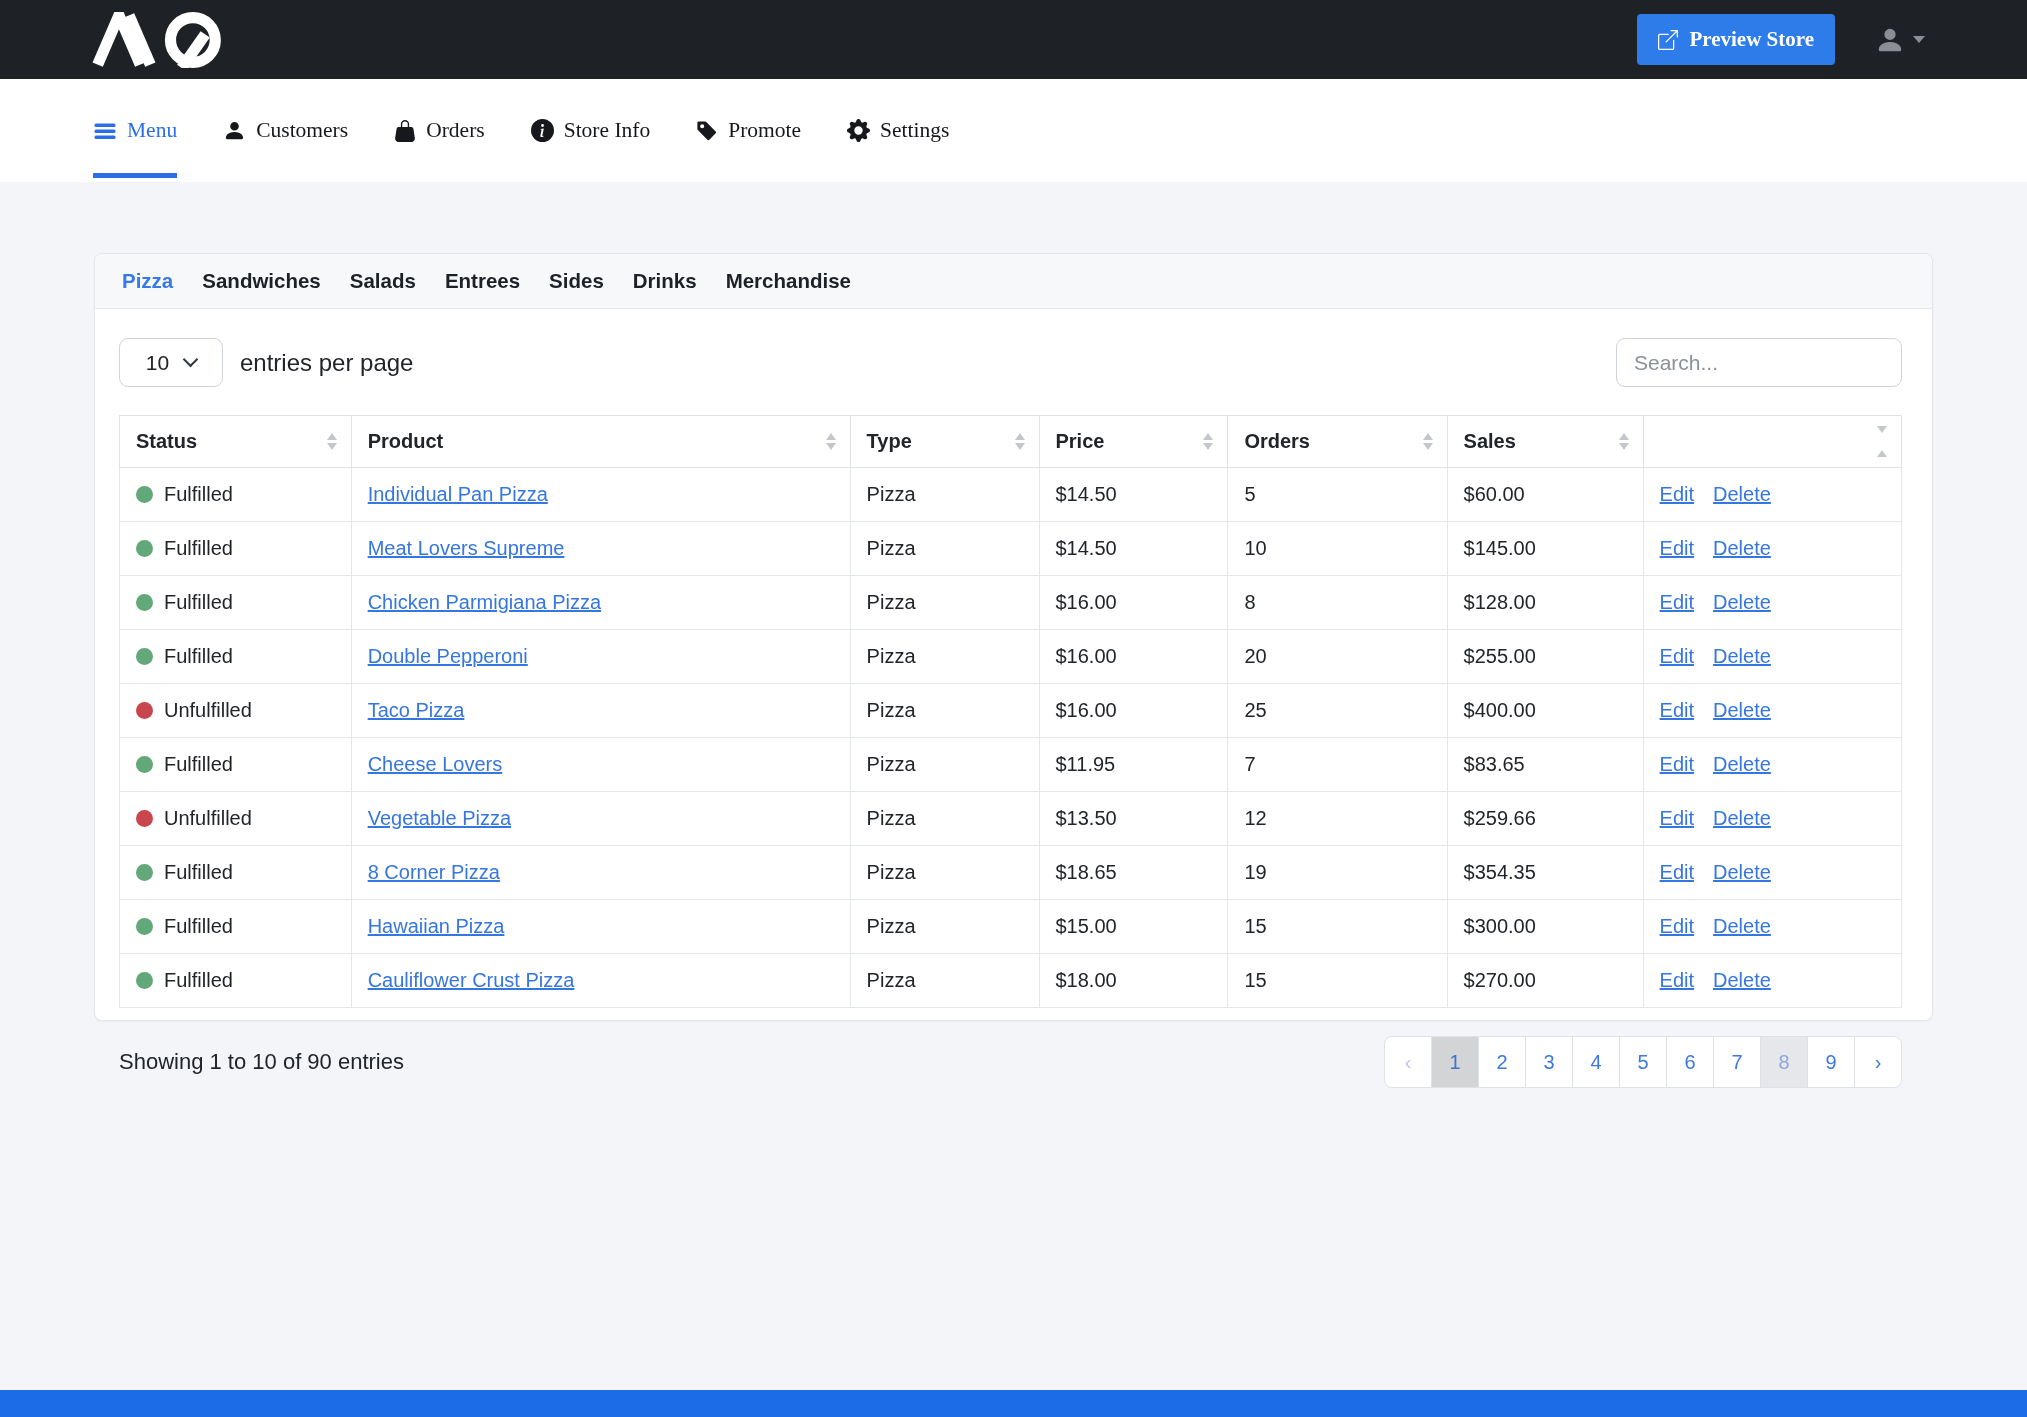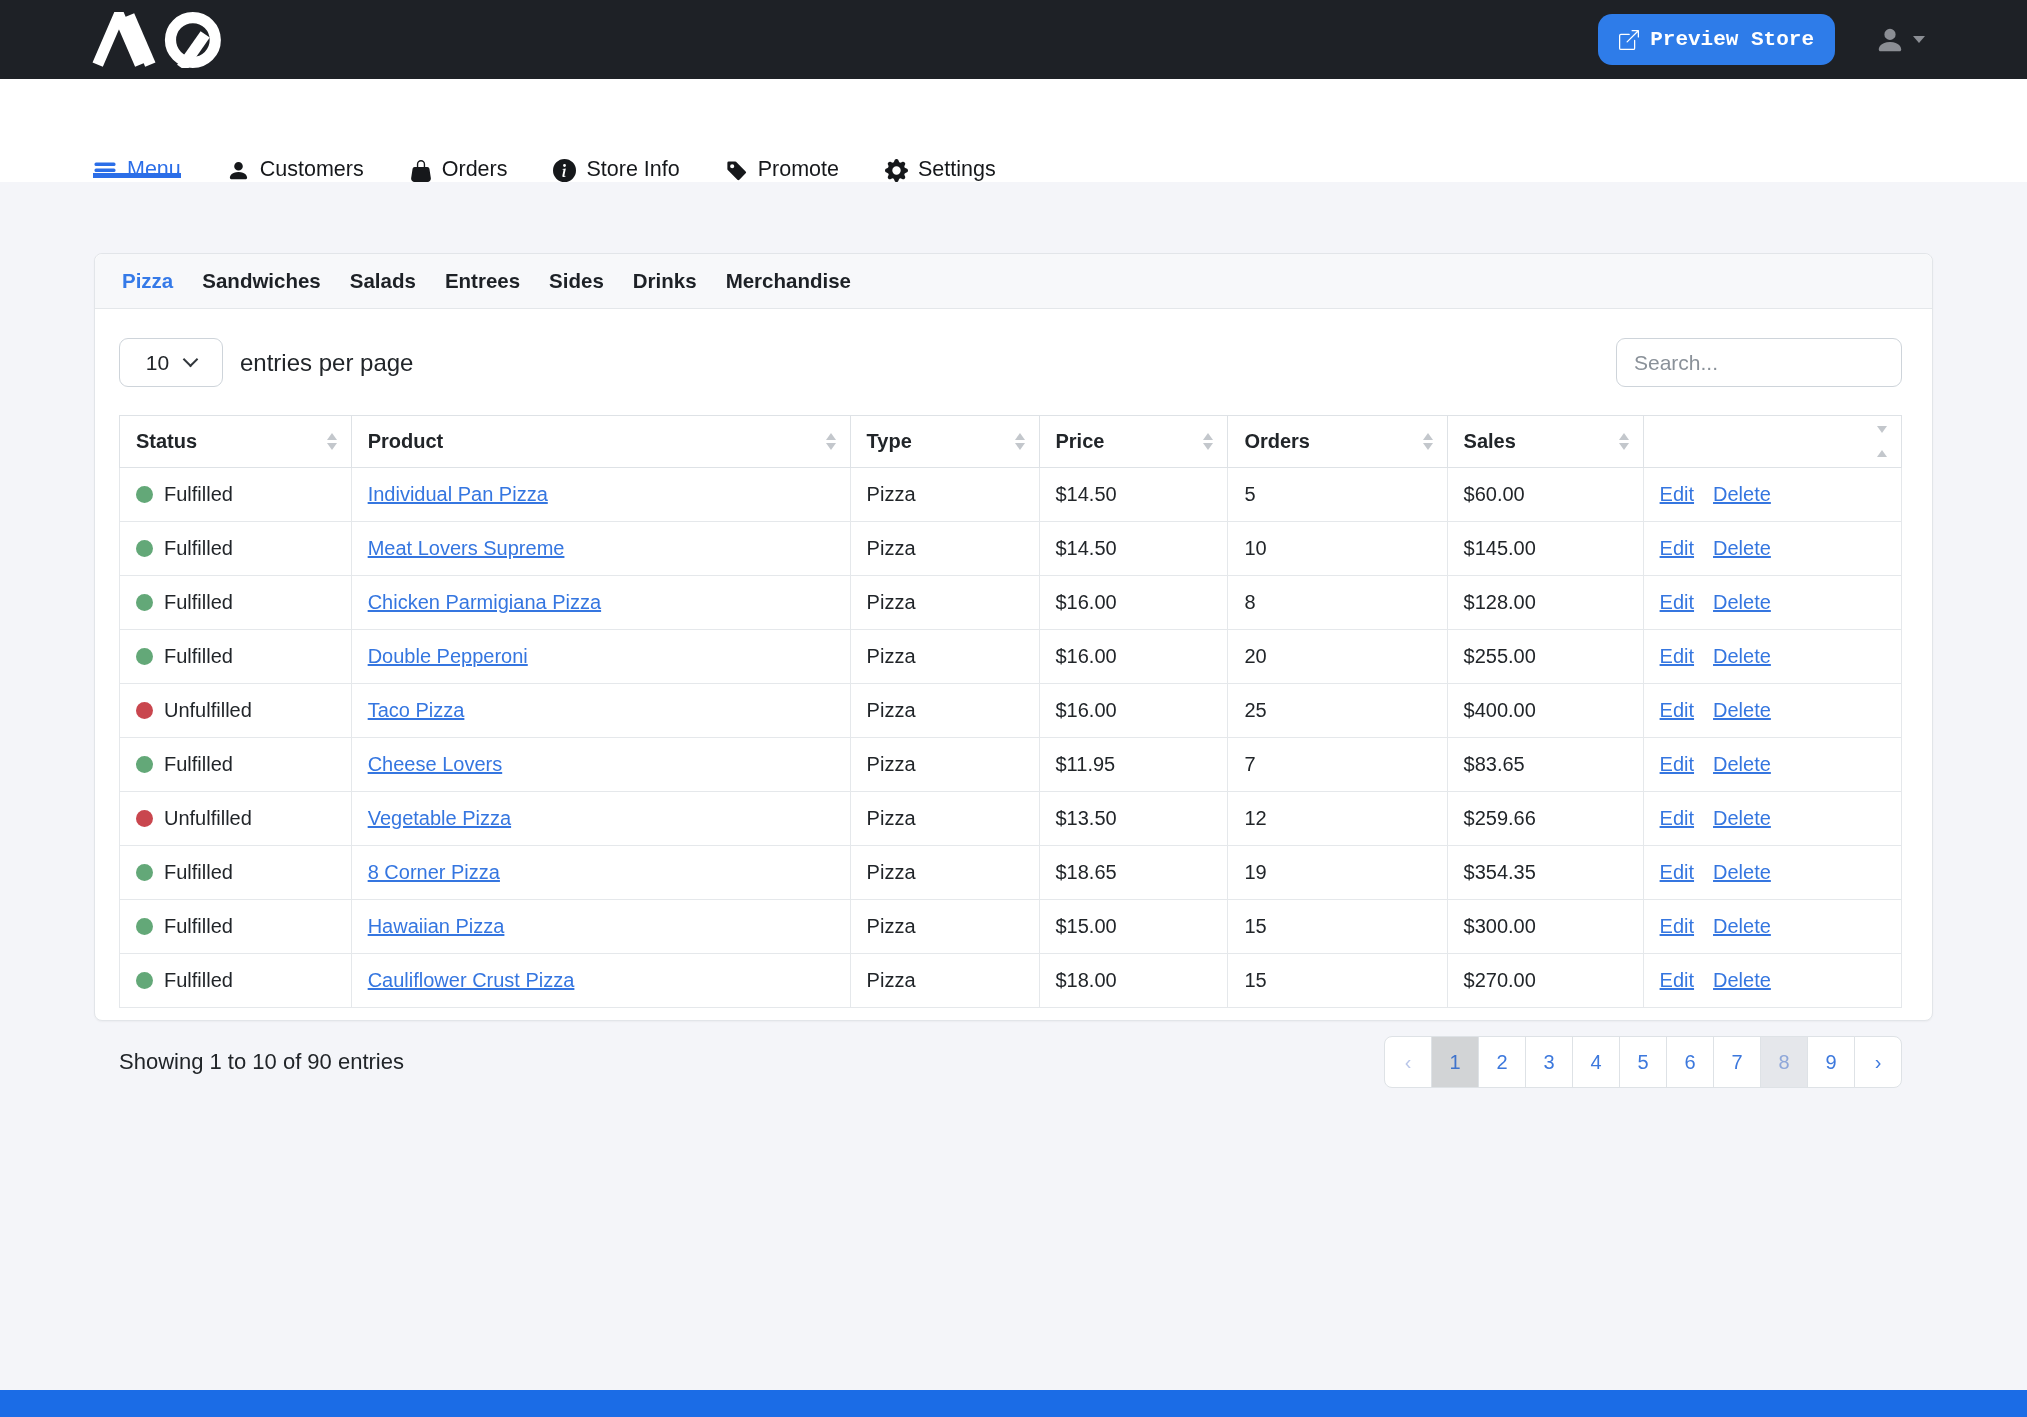--- a/index.html
+++ b/index.html
@@ -17,39 +17,39 @@
   .topbar {
     position:absolute; top:0; left:0; right:0; height:79px;
     background:#1e2126;
     display:flex; align-items:center;
     padding:0 102px 0 90px;
   }
   .logo { display:flex; align-items:center; cursor:pointer; }
   .topbar-right { margin-left:auto; display:flex; align-items:center; }
   .preview-btn {
     display:flex; align-items:center; gap:11px;
-    background:#2e7ce9; color:#fff; border:none; border-radius:14px;
+    background:#2e7ce9; color:#fff; border:none; border-radius:4px;
     height:51px; padding:0 21px;
-    font-family:Liberation Mono, monospace;
+    font-family:Liberation Serif, serif;
     font-size:21px; font-weight:600; cursor:pointer;
   }
   .account { margin-left:40px; display:flex; align-items:center; gap:8px; color:#8b8e94; cursor:pointer; }
   .caret-down { width:0; height:0; border-left:6px solid transparent; border-right:6px solid transparent; border-top:7px solid #8b8e94; }
 
   
   .mainnav {
     position:absolute; top:79px; left:0; right:0; height:103px;
     background:#fff;
     display:flex; align-items:center; gap:46px;
     padding-left:93px;
   }
   .nav-item {
     position:relative; height:100%;
-    display:flex; align-items:flex-end; gap:10px;
-    font-size:21.5px; color:#16181b; cursor:pointer;
+    display:flex; align-items:center; gap:10px;
+    font-size:21.5px; color:#16181b; cursor:pointer;font-family:Liberation Serif, serif;
   }
   .nav-item svg { flex:0 0 auto; }
   .nav-item.active { color:#2b6ee8; }
   .nav-item.active::after {
     content:""; position:absolute; left:0; right:0; bottom:4px;
     height:5px; background:#2b6ee8;
   }
 
   
   .card {

